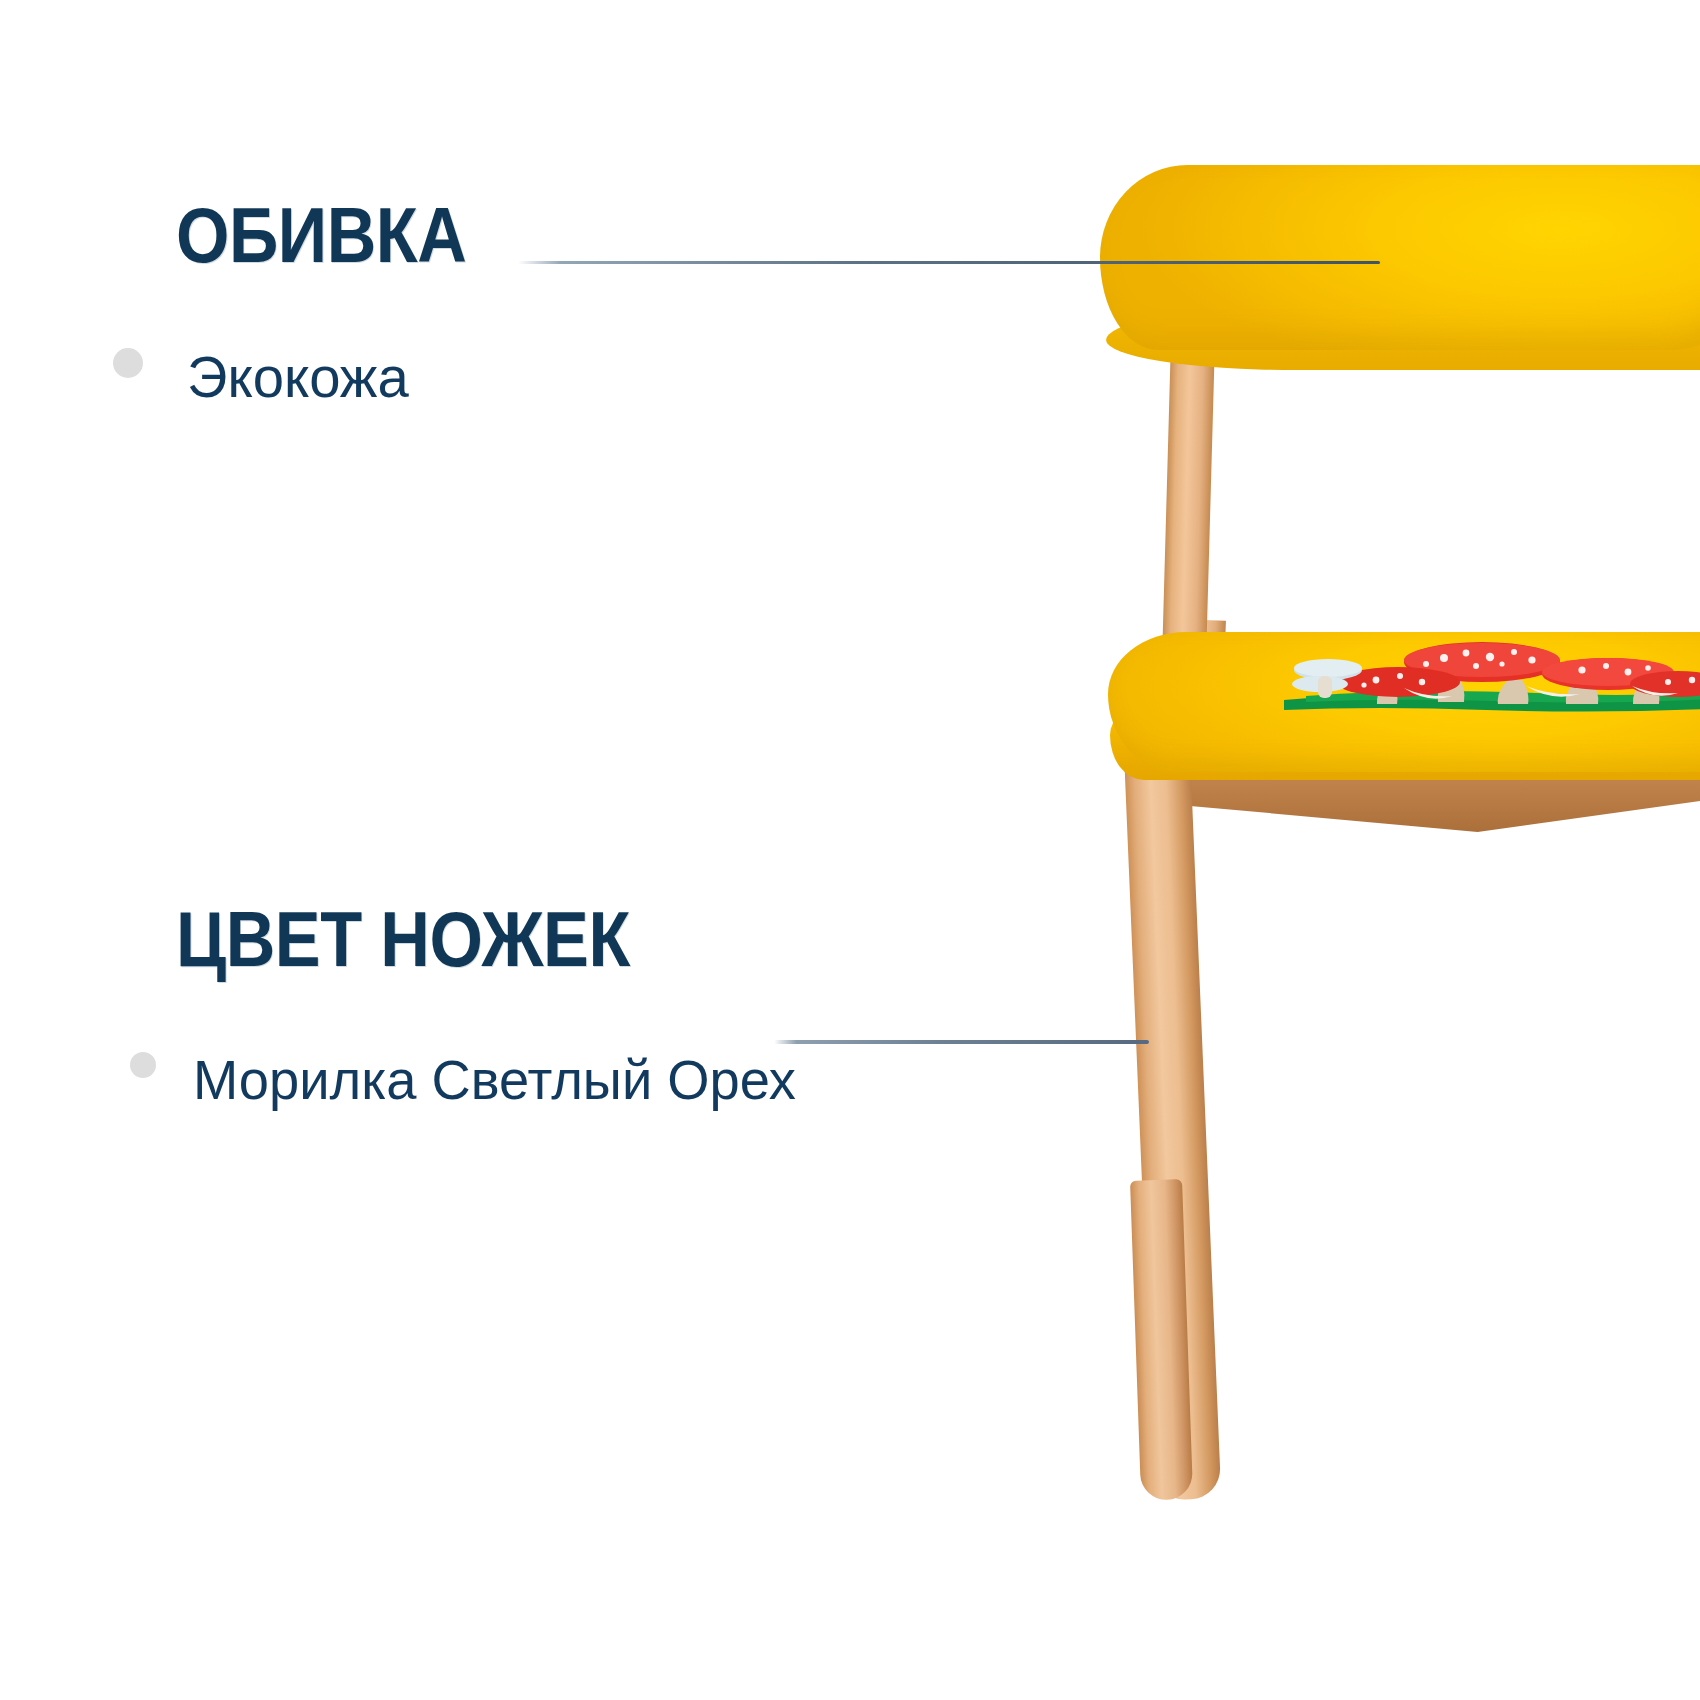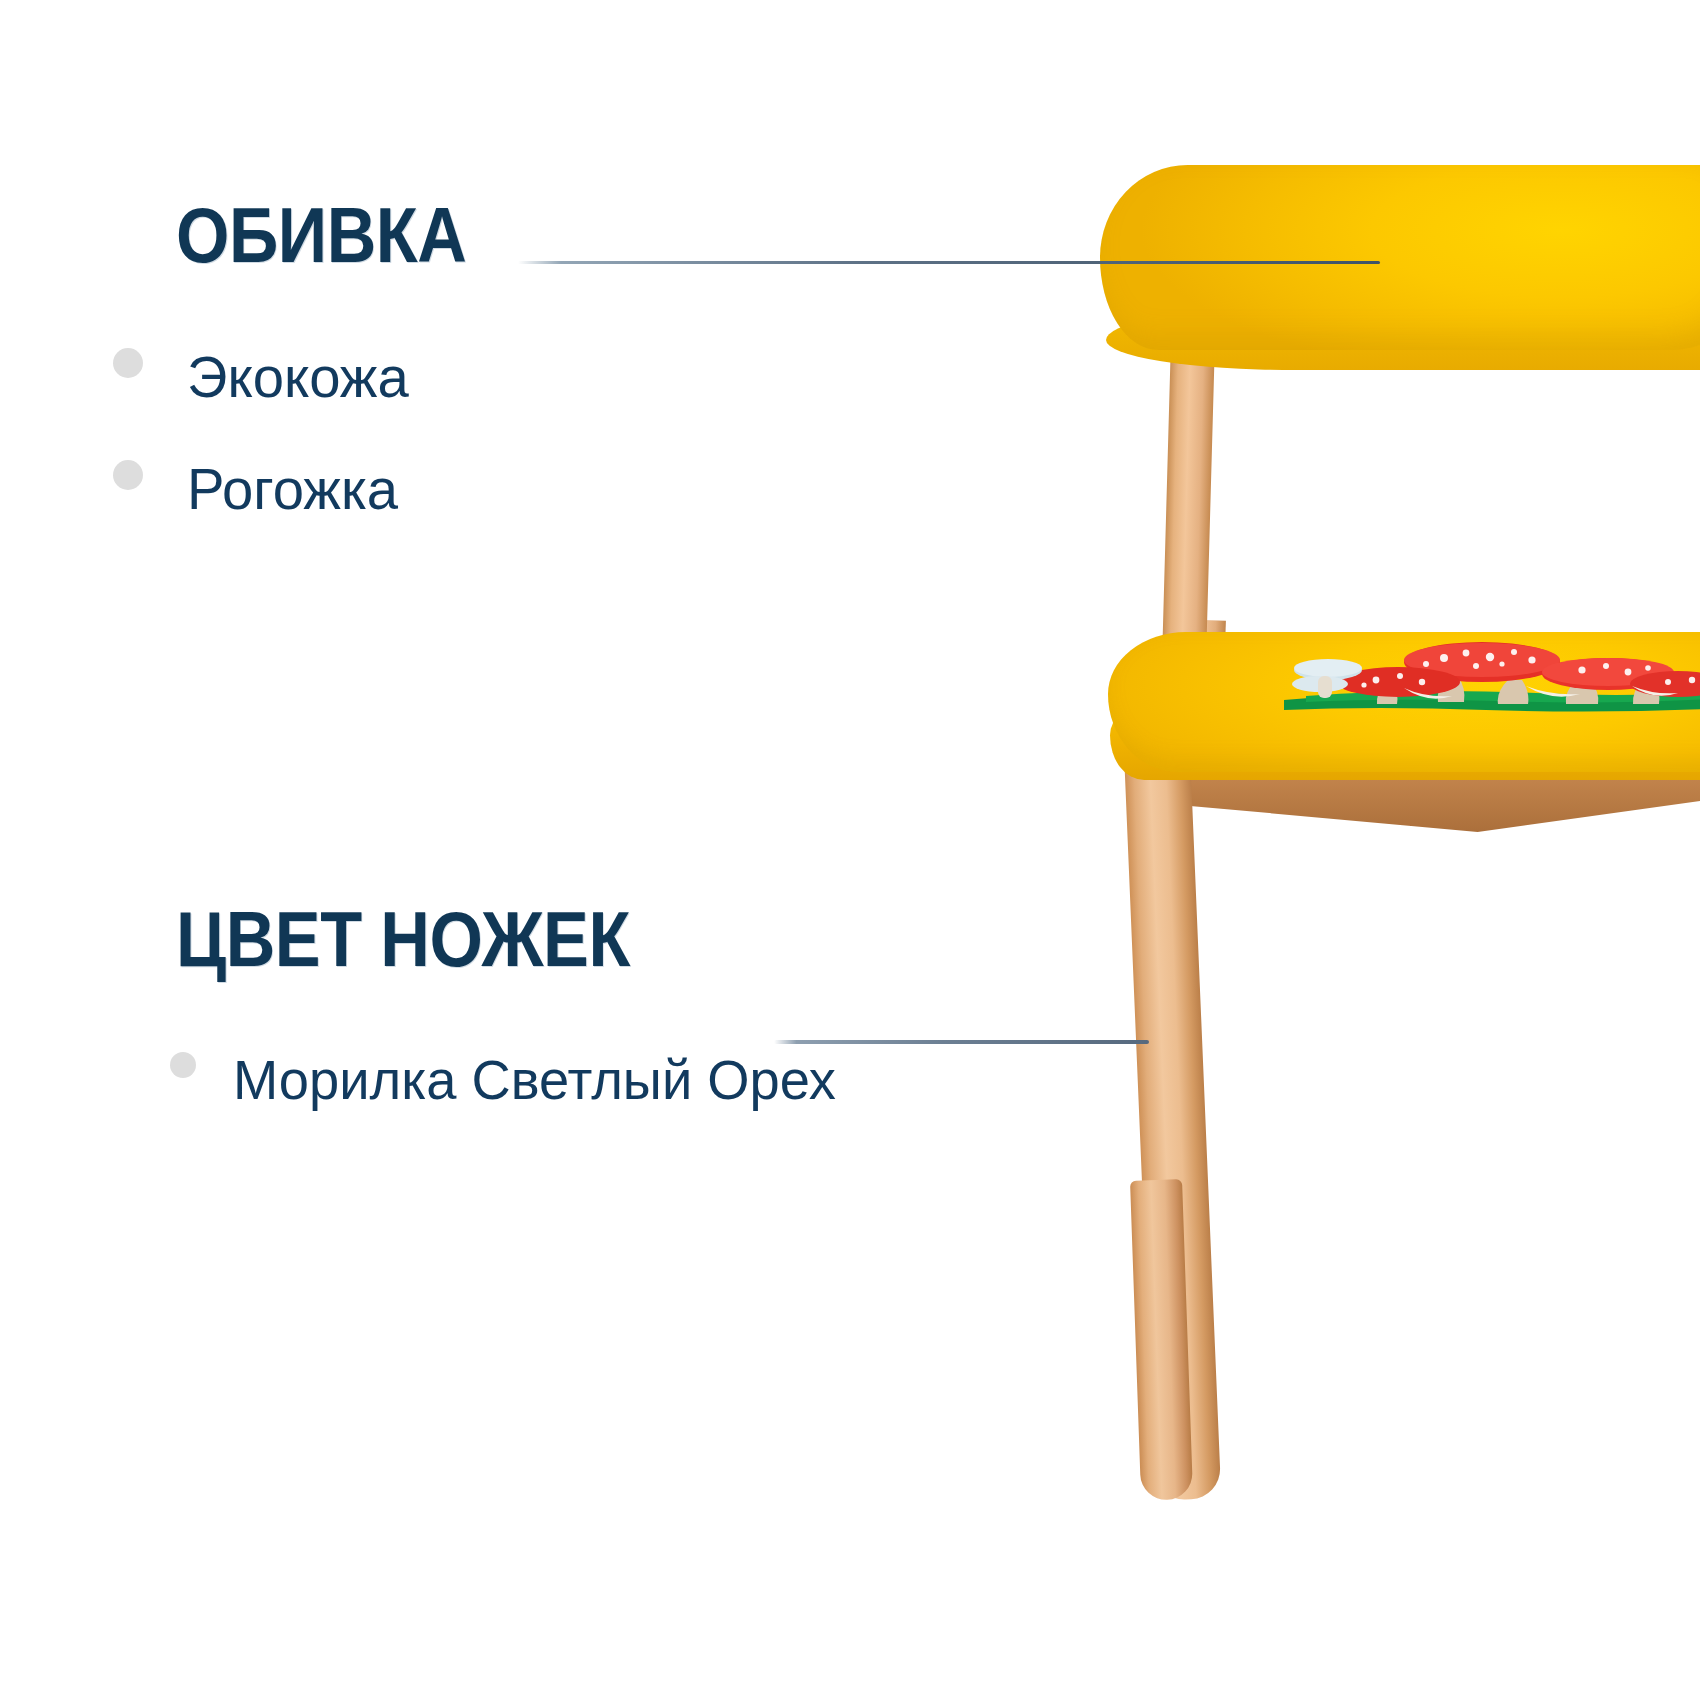--- a/index.html
+++ b/index.html
@@ -83,21 +83,21 @@
   }
   #list-upholstery { left: 0; top: 152px; }
   #list-legcolor   { left: 0; top: 152px; }
 
   .bullet-item {
     position: relative;
     display: flex;
     align-items: flex-start;
     height: 112px;
   }
-  #list-legcolor .bullet-item { height: 106px; padding-left: 40px; }
+  #list-legcolor .bullet-item { height: 106px; }
 
   .bullet-dot {
     flex: 0 0 auto;
     width: 30px;
     height: 30px;
     border-radius: 50%;
     background: #dddddd;
     margin-left: 113px;
     margin-right: 0;
   }
@@ -371,24 +371,20 @@
     <h2 class="section-heading">ОБИВКА</h2>
 
     <ul class="bullet-list" id="list-upholstery">
 
       <li class="bullet-item">
         <span class="bullet-dot"></span>
         <span class="bullet-label">Экокожа</span>
       </li>
 
 
-      <li class="bullet-item">
-        <span class="bullet-dot"></span>
-        <span class="bullet-label">Рогожка</span>
-      </li>
     </ul>
   </div>
 
   <div class="leader-line" id="leader-upholstery"></div>
 
   <div class="section" id="section-legcolor">
 
     <h2 class="section-heading">ЦВЕТ НОЖЕК</h2>
 
     <ul class="bullet-list" id="list-legcolor">

